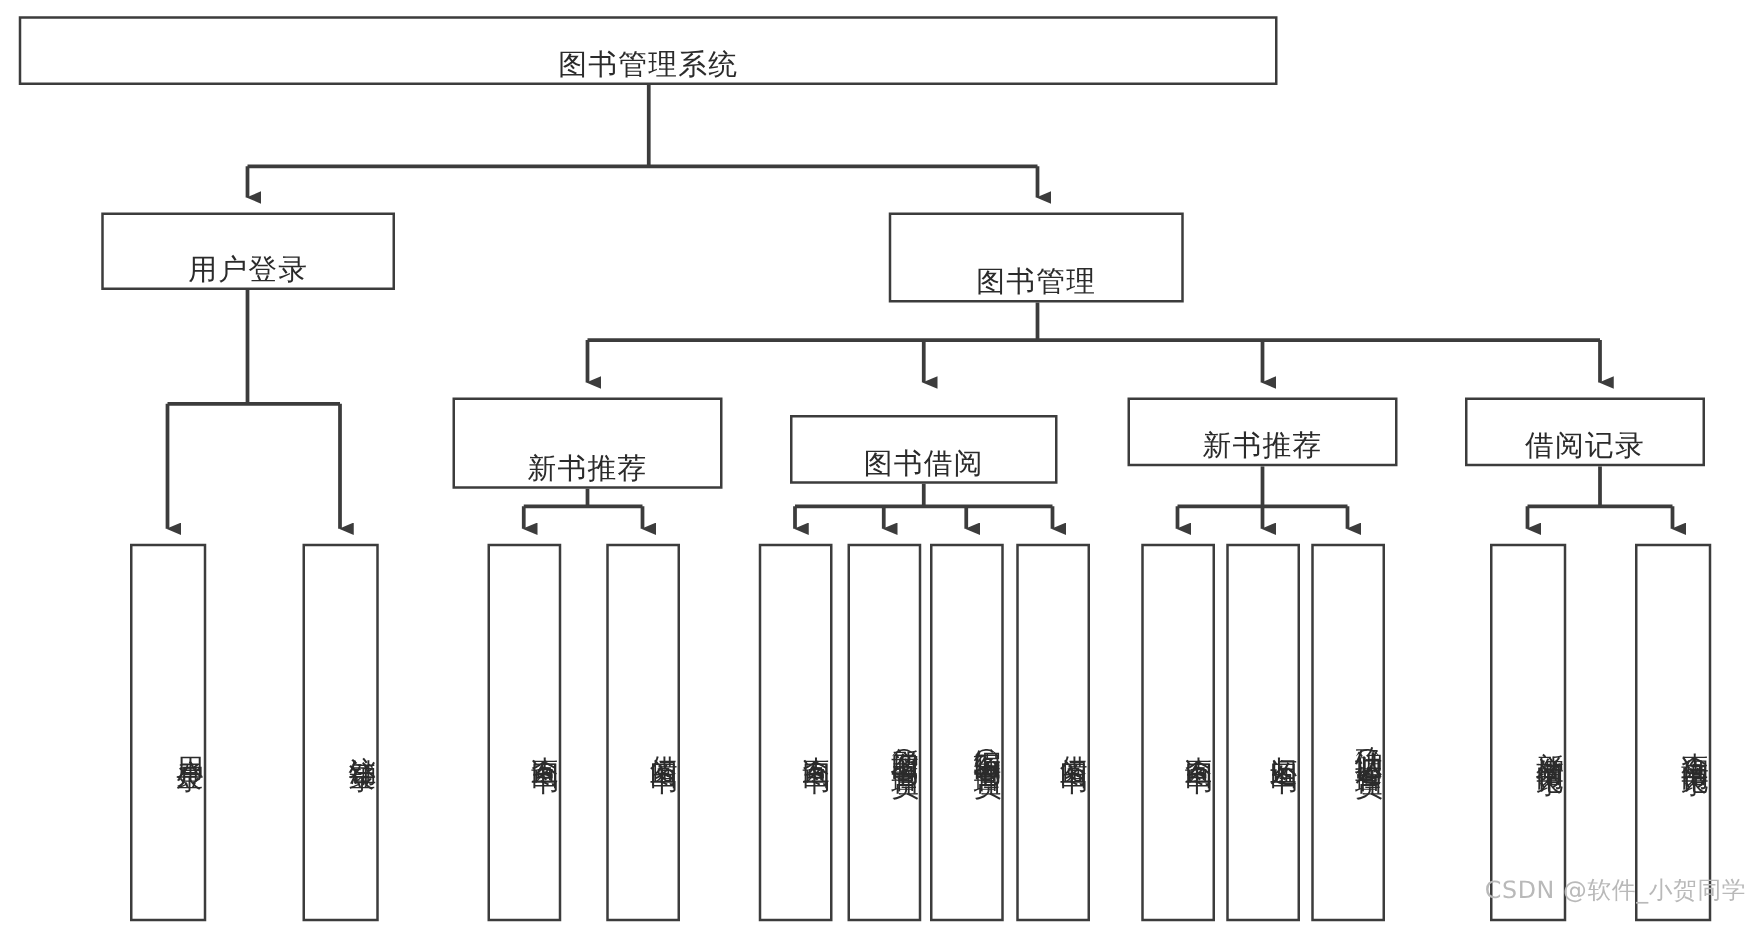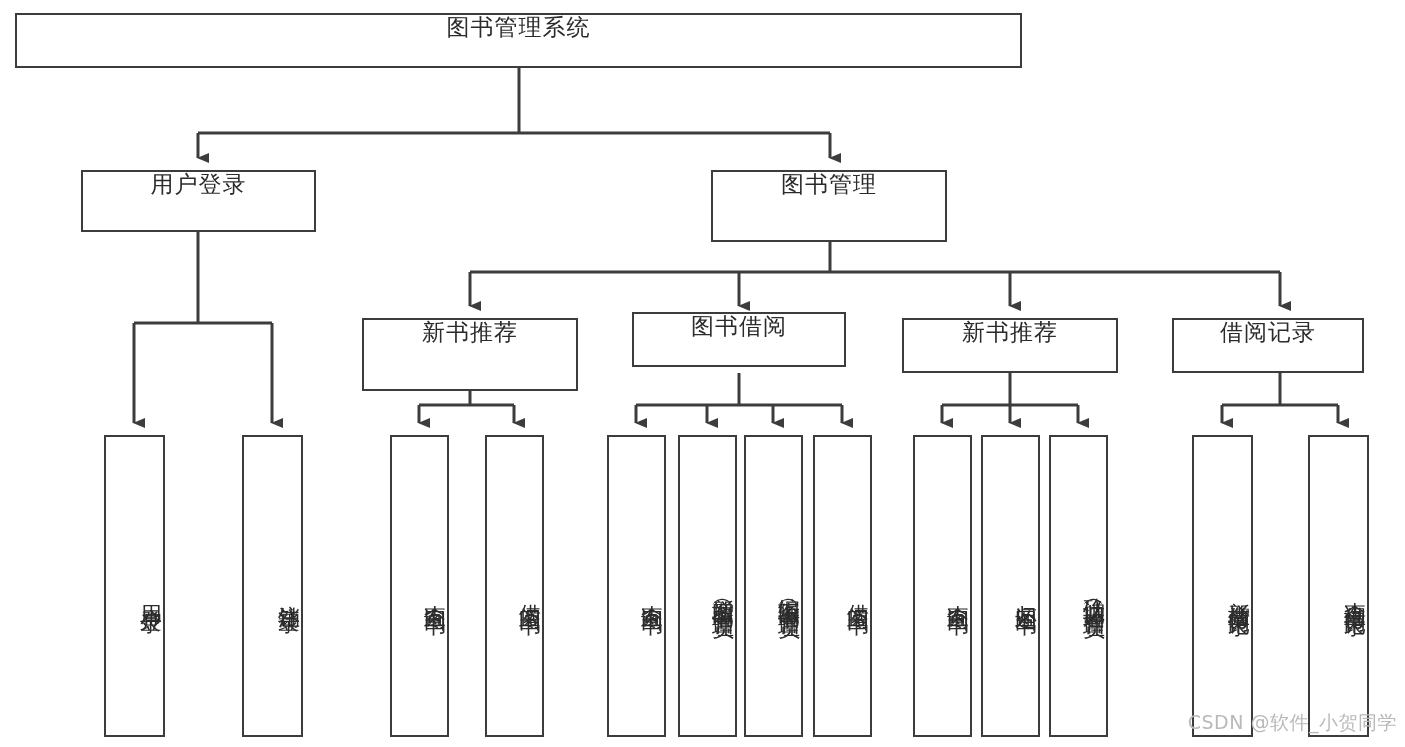--- a/index.html
+++ b/index.html
@@ -24,21 +24,21 @@
     top: 0;
     width: 1405px;
     height: 747px;
   }
   .node {
     position: absolute;
     box-sizing: border-box;
     border: 2px solid #3c3c3c;
     background: #ffffff;
     display: flex;
-    align-items: flex-start;
+    align-items: flex-end;
     justify-content: center;
     color: #2b2b2b;
     line-height: 1.12;
   }
   .node.horizontal {
     font-size: 23px;
     letter-spacing: 1px;
   }
   .node.vertical {
     font-size: 22px;
@@ -50,21 +50,21 @@
     letter-spacing: 3px;
   }
   .node.vertical .node-label {
     writing-mode: vertical-rl;
     text-orientation: upright;
     white-space: nowrap;
   }
   #watermark {
     position: absolute;
     right: 8px;
-    bottom: 11px;
+    bottom: 22px;
     font-size: 19px;
     color: #b9b9b9;
     letter-spacing: 0.5px;
     white-space: nowrap;
     pointer-events: none;
   }
 </style>
 </head>
 <body>
 
@@ -127,21 +127,21 @@
   <div class="node horizontal" style="left:81px; top:170px; width:235px; height:62px;">
     <span class="node-label">用户登录</span>
   </div>
   <div class="node horizontal" style="left:711px; top:170px; width:236px; height:72px;">
     <span class="node-label">图书管理</span>
   </div>
 
   <div class="node horizontal" style="left:362px; top:318px; width:216px; height:73px;">
     <span class="node-label">新书推荐</span>
   </div>
-  <div class="node horizontal" style="left:632px; top:312px; width:214px; height:55px;">
+  <div class="node horizontal" style="left:632px; top:332px; width:214px; height:55px;">
     <span class="node-label">图书借阅</span>
   </div>
   <div class="node horizontal" style="left:902px; top:318px; width:216px; height:55px;">
     <span class="node-label">新书推荐</span>
   </div>
   <div class="node horizontal" style="left:1172px; top:318px; width:192px; height:55px;">
     <span class="node-label">借阅记录</span>
   </div>
 
   <div class="node vertical" style="left:104px; top:435px; width:61px; height:302px;">

